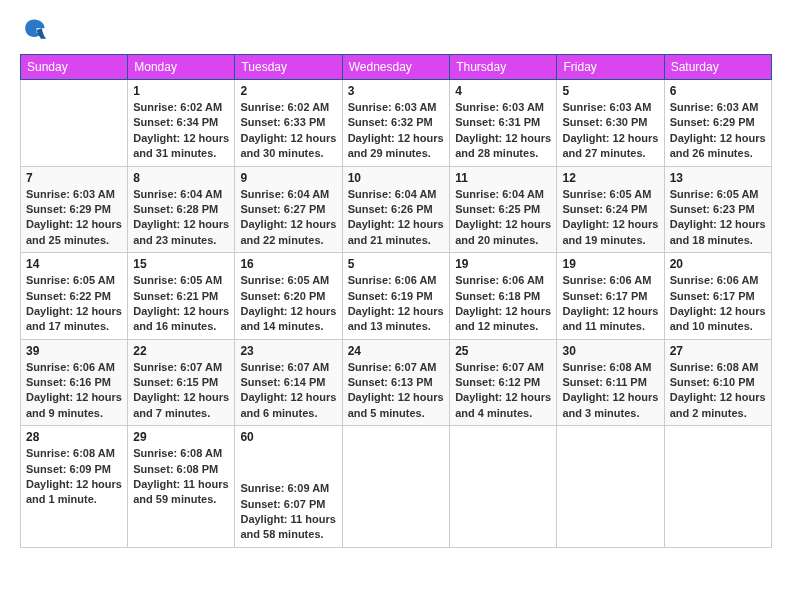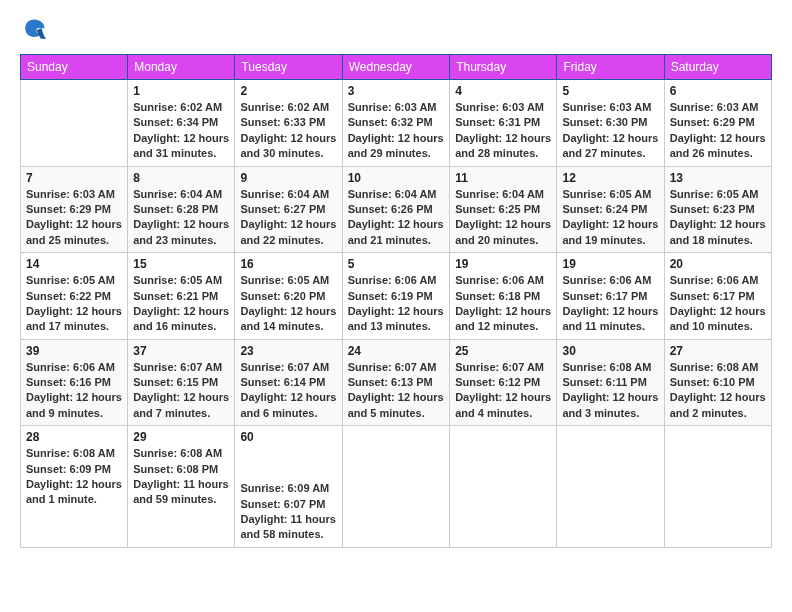--- a/index.html
+++ b/index.html
@@ -279,21 +279,21 @@
         </tr>
         <tr>
           <td>
             <span class="day-num">39</span>
             <div class="day-info" style="white-space: pre-line;">Sunrise: 6:06 AM
 Sunset: 6:16 PM
 Daylight: 12 hours
 and 9 minutes.</div>
           </td>
           <td>
-            <span class="day-num">37</span>
+            <span class="day-num">22</span>
             <div class="day-info" style="white-space: pre-line;">Sunrise: 6:07 AM
 Sunset: 6:15 PM
 Daylight: 12 hours
 and 7 minutes.</div>
           </td>
           <td>
             <span class="day-num">23</span>
             <div class="day-info" style="white-space: pre-line;">Sunrise: 6:07 AM
 Sunset: 6:14 PM
 Daylight: 12 hours

